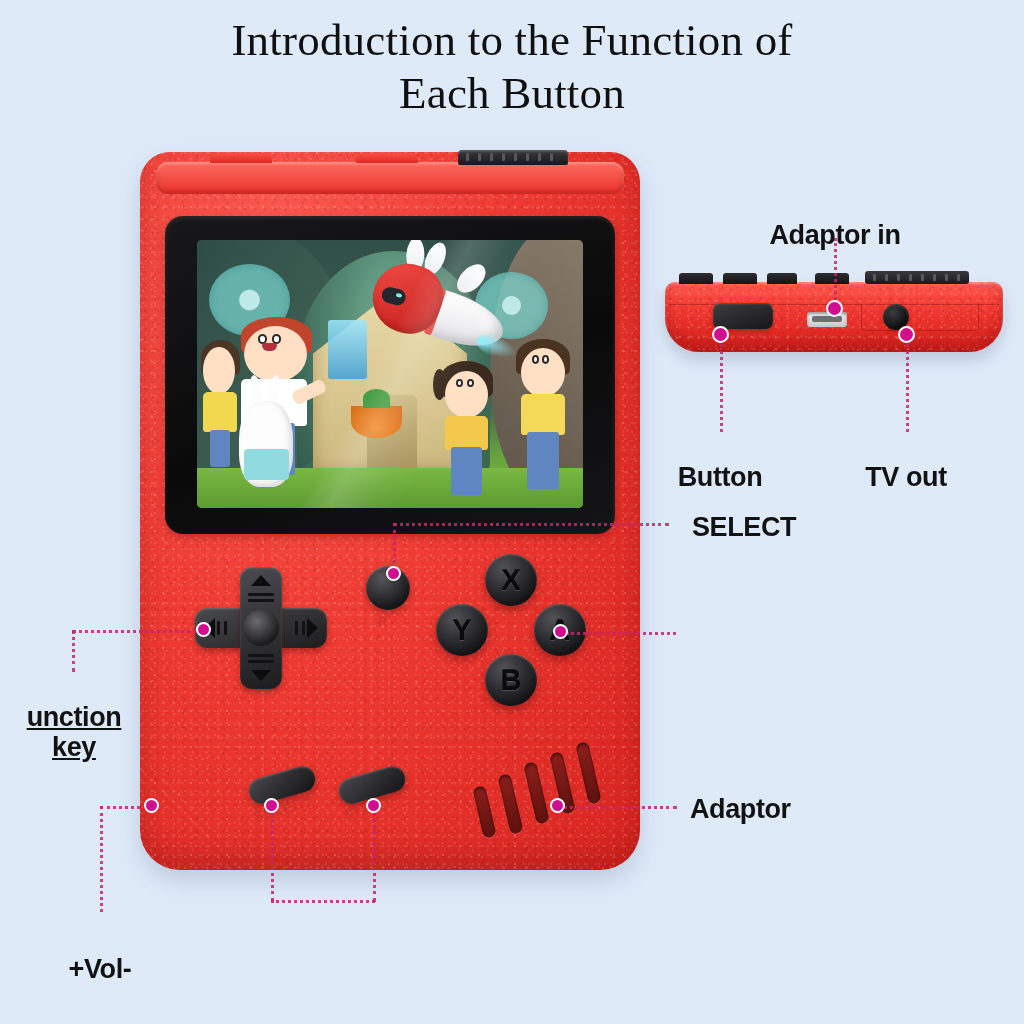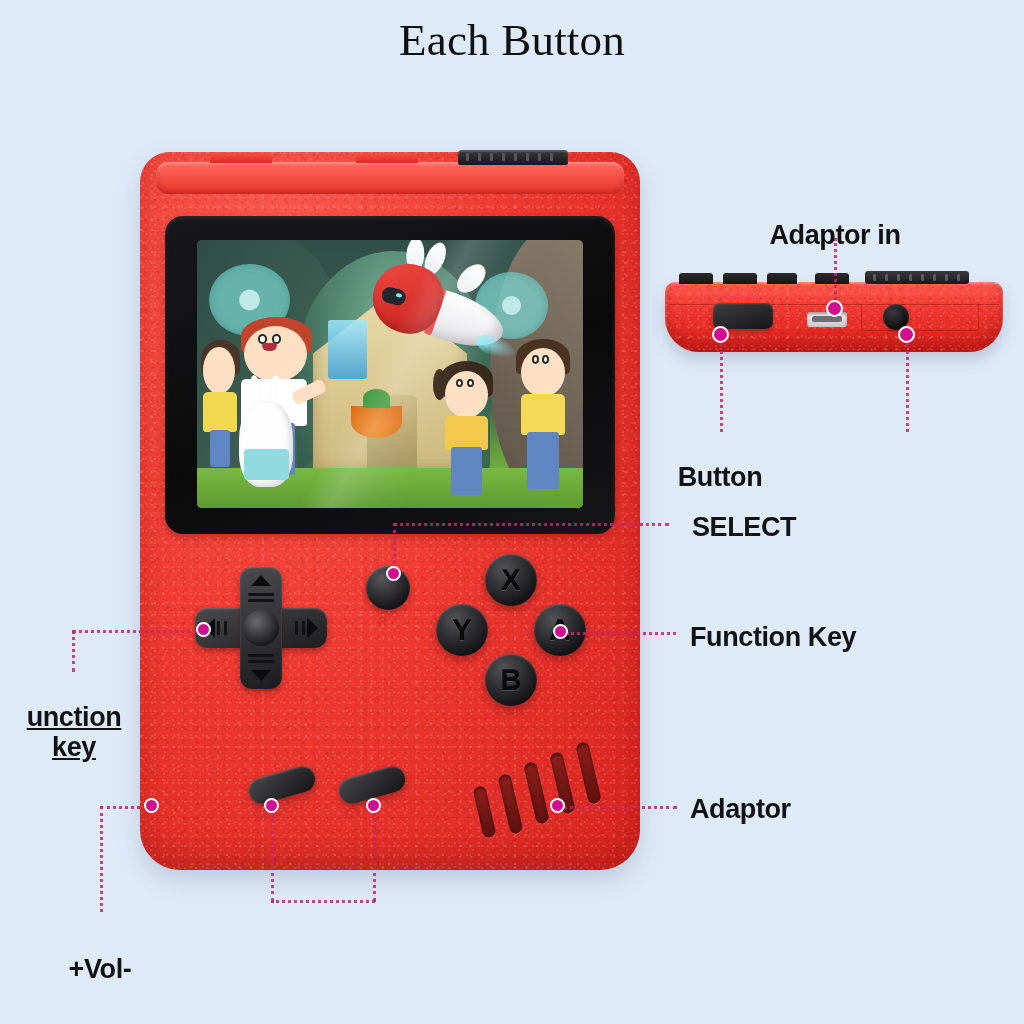--- a/index.html
+++ b/index.html
@@ -249,20 +249,21 @@
   .side .tv{position:absolute;left:218px;top:22px;width:26px;height:26px;border-radius:50%;
     background:radial-gradient(circle at 38% 32%,#3c3c40,#0c0c0e 70%);box-shadow:inset 0 1px 3px rgba(255,255,255,.18), 0 2px 4px rgba(110,10,10,.4);}
   .side .notch{position:absolute;left:196px;top:22px;width:116px;height:26px;border-left:1px solid rgba(130,15,12,.4);border-right:1px solid rgba(130,15,12,.4);border-bottom:1px solid rgba(130,15,12,.35);border-radius:0 0 4px 4px;}
 </style>
 </head>
 <body>
 
 <div id="stage">
 
   <div class="title">
+    <span>Introduction to the Function of</span>
     <span class="l2">Each Button</span>
   </div>
 
   <div class="console">
     <div class="tex"></div>
 
     <div class="shoulder">
       <div class="cartslot">
         <i style="left:8px"></i>
           <i style="left:20px"></i>
@@ -419,29 +420,29 @@
   <div class="dotV" style="left:834px;top:238px;height:68px;"></div>
   <div class="dot" style="left:826px;top:300px;"></div>
   <div class="lbl ctr" style="left:740px;top:196px;width:190px;">Adaptor in</div>
 
   <div class="dot" style="left:712px;top:326px;"></div>
   <div class="dotV" style="left:720px;top:344px;height:88px;"></div>
   <div class="lbl ctr" style="left:630px;top:438px;width:180px;">Button</div>
 
   <div class="dot" style="left:898px;top:326px;"></div>
   <div class="dotV" style="left:906px;top:344px;height:88px;"></div>
+  <div class="lbl ctr" style="left:816px;top:438px;width:180px;">TV out</div>
 
   <div class="dot sm" style="left:386px;top:566px;"></div>
   <div class="dotV" style="left:393px;top:523px;height:46px;"></div>
   <div class="dotH" style="left:393px;top:523px;width:276px;"></div>
   <div class="lbl" style="left:692px;top:512px;">SELECT</div>
 
   <div class="dot sm" style="left:553px;top:624px;"></div>
   <div class="dotH" style="left:566px;top:632px;width:110px;"></div>
-  <div class="lbl" style="left:690px;top:622px;">Function Key</div>
 
   <div class="dot sm" style="left:550px;top:798px;"></div>
   <div class="dotH" style="left:563px;top:806px;width:114px;"></div>
   <div class="lbl" style="left:690px;top:794px;">Adaptor</div>
 
   <div class="dot sm" style="left:196px;top:622px;"></div>
   <div class="dotH" style="left:72px;top:630px;width:126px;"></div>
   <div class="dotV" style="left:72px;top:630px;height:42px;"></div>
   <div class="lbl ctr" style="left:2px;top:678px;width:144px;text-decoration:underline;">unction
 key</div>

